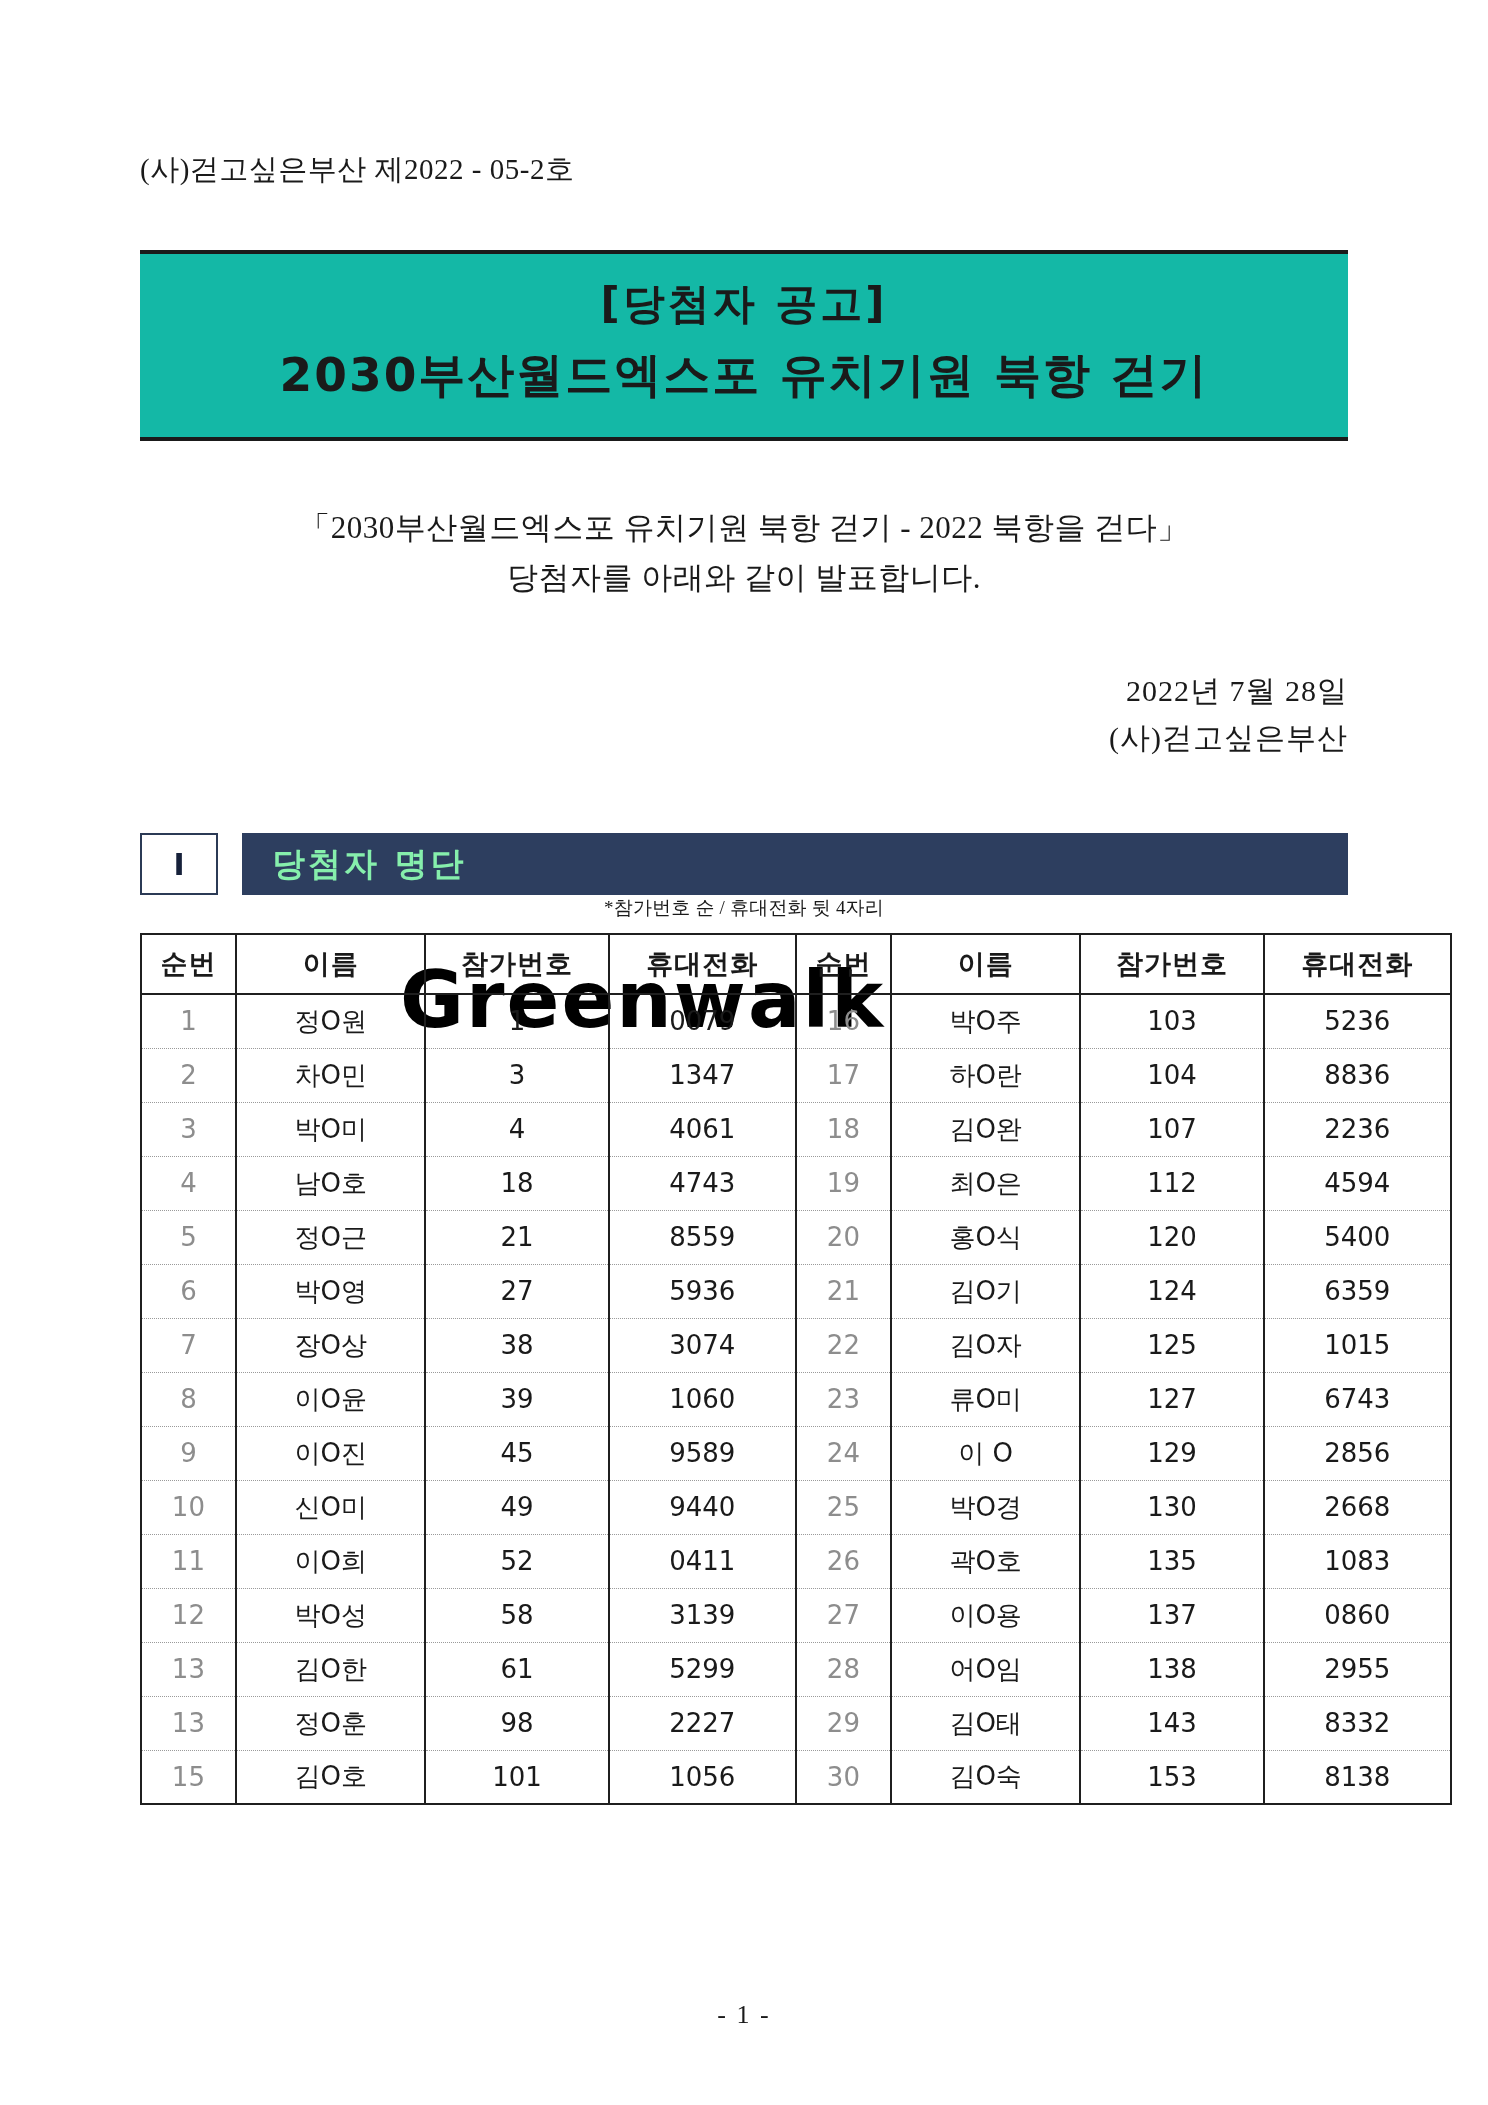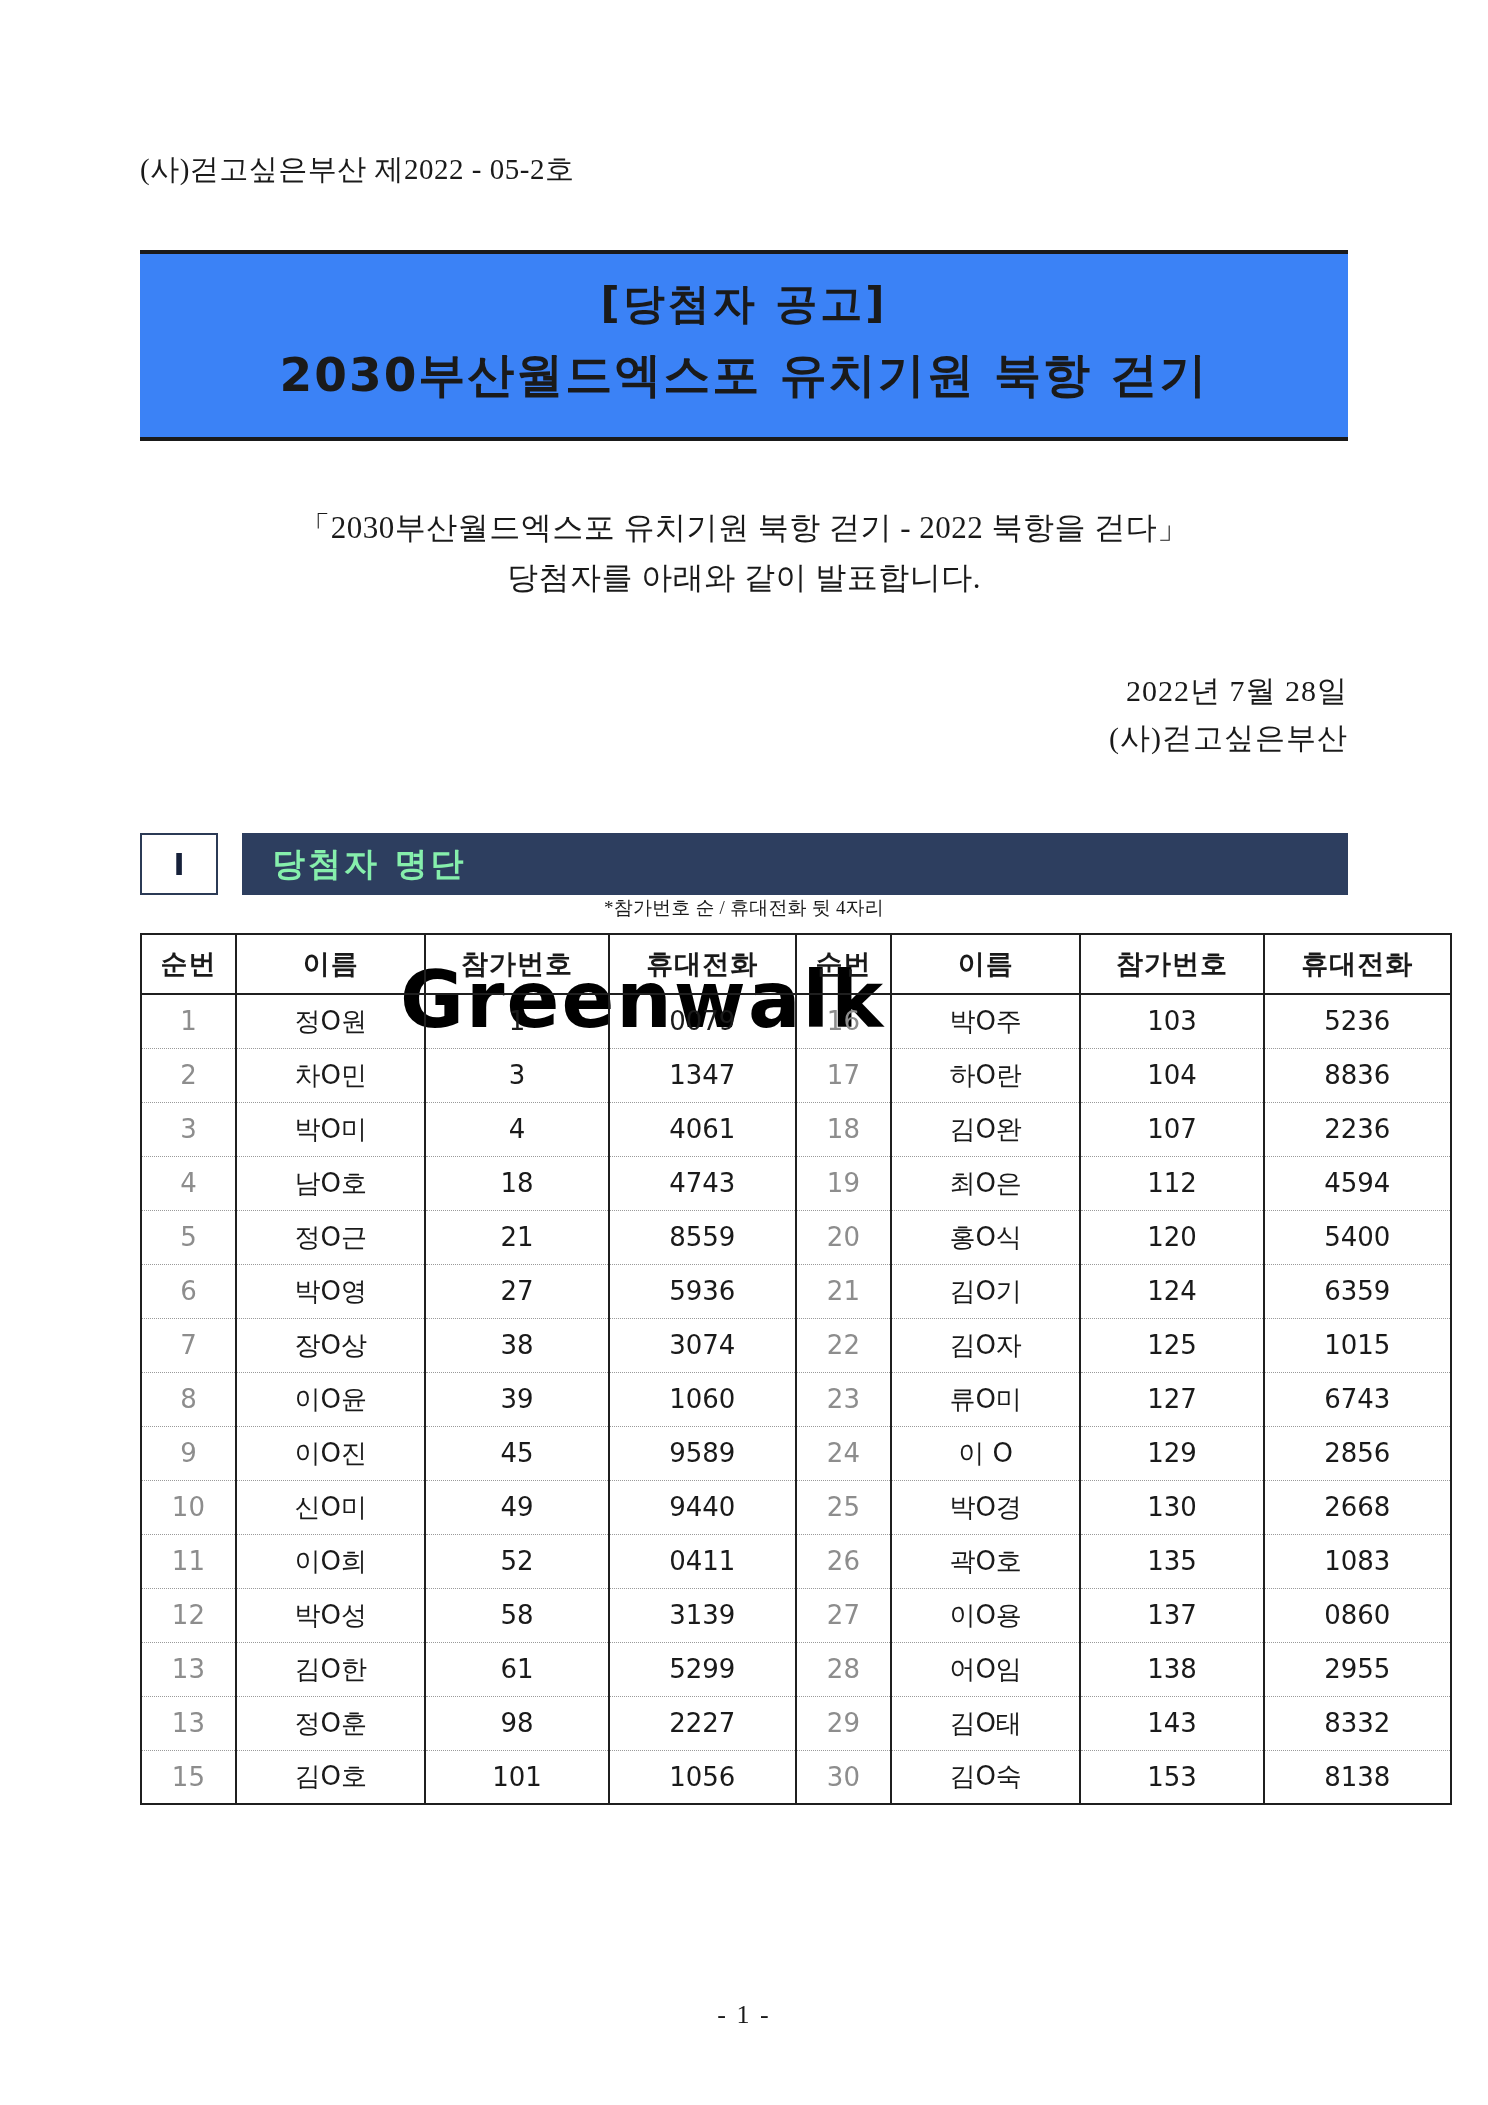--- a/index.html
+++ b/index.html
@@ -29,21 +29,21 @@
     font-size: 29px;
     letter-spacing: 0.5px;
     font-family: "Liberation Serif", serif;
     margin-bottom: 60px;
   }
 
   
   .title-box {
     border-top: 4px solid #1a1a1a;
     border-bottom: 4px solid #1a1a1a;
-    background: #3b82f6;
+    background: #14b8a6;
     text-align: center;
     padding: 22px 0 30px 0;
   }
   .title-line1 {
     font-family: "DejaVu Sans", sans-serif;
     font-weight: bold;
     font-size: 42px;
     letter-spacing: 3px;
     margin-bottom: 12px;
   }

